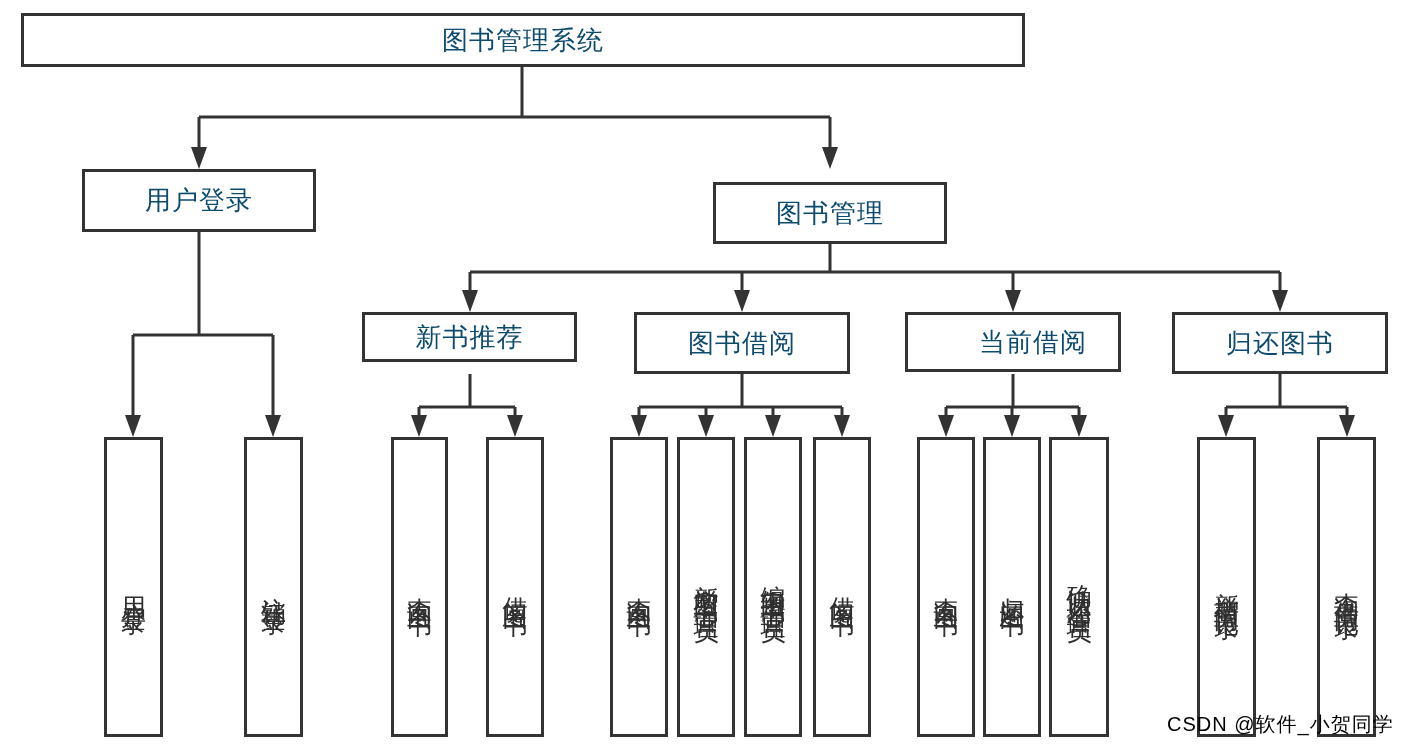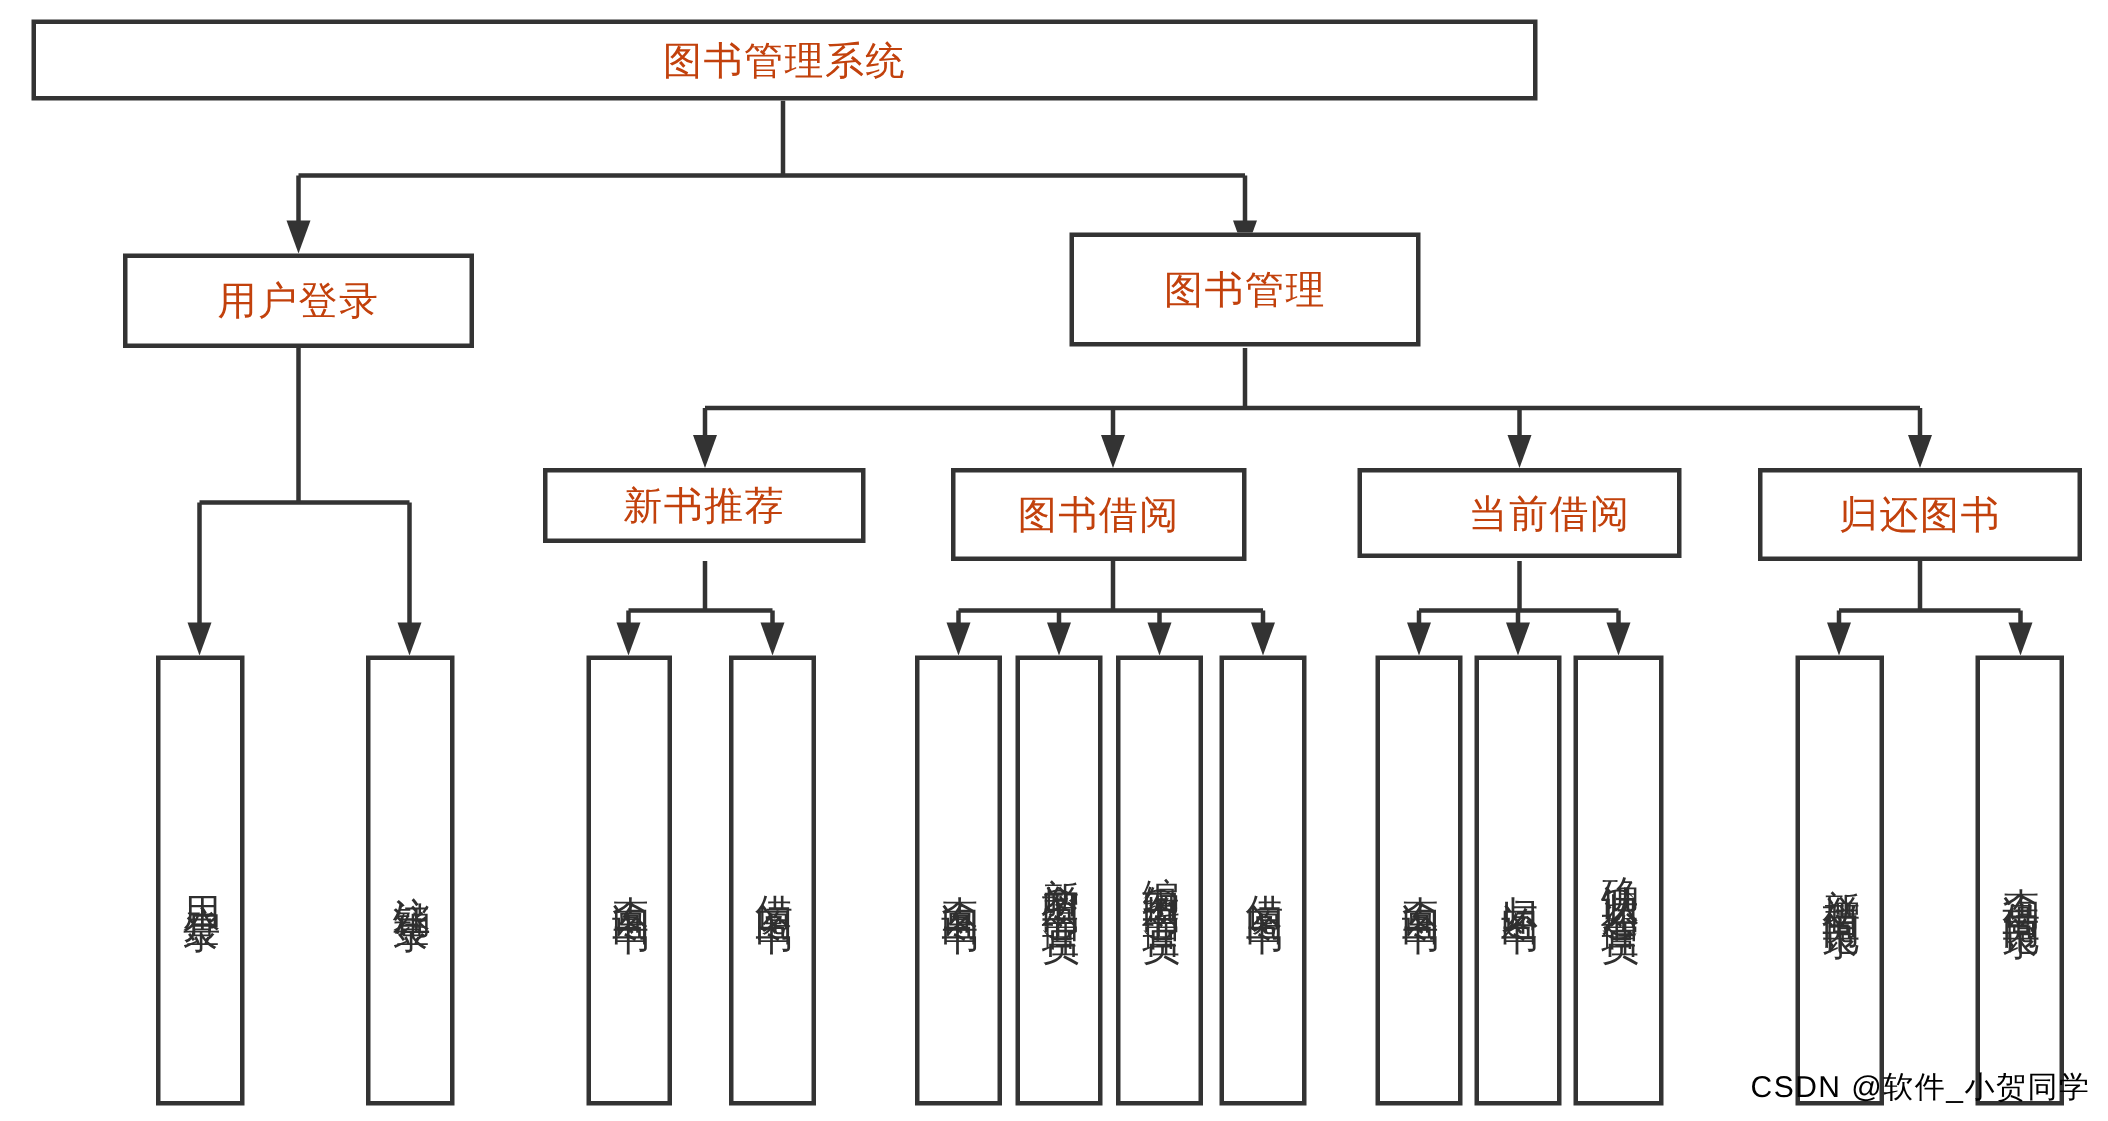--- a/index.html
+++ b/index.html
@@ -13,21 +13,21 @@
   .connectors{position:absolute;left:0;top:0;z-index:1;}
   .node{
     position:absolute;
     box-sizing:border-box;
     border:3px solid #333333;
     background:#ffffff;
     display:flex;align-items:center;justify-content:center;
     z-index:2;
   }
   .hnode{
-    font-size:26px;color:#c2410c;letter-spacing:1px;
+    font-size:26px;color:#0c4a6e;letter-spacing:1px;
   }
   .leaf span{
     writing-mode:vertical-rl;
     text-orientation:mixed;
     font-size:25px;color:#2f2f2f;
     letter-spacing:5px;line-height:1;
   }
   .watermark{
     position:absolute;
     left:1167px;top:711px;
@@ -81,28 +81,28 @@
     </g>
   </svg>
 
   <div class="node hnode" style="left:21px;top:13px;width:1004px;height:54px;">
     <span>图书管理系统</span>
   </div>
 
   <div class="node hnode" style="left:82px;top:169px;width:234px;height:63px;">
     <span>用户登录</span>
   </div>
-  <div class="node hnode" style="left:713px;top:155px;width:234px;height:76px;">
+  <div class="node hnode" style="left:713px;top:182px;width:234px;height:62px;">
     <span>图书管理</span>
   </div>
 
   <div class="node hnode" style="left:362px;top:312px;width:215px;height:50px;">
     <span>新书推荐</span>
   </div>
-  <div class="node hnode" style="left:634px;top:312px;width:197px;height:62px;">
+  <div class="node hnode" style="left:634px;top:312px;width:216px;height:62px;">
     <span>图书借阅</span>
   </div>
   <div class="node hnode" style="left:905px;top:312px;width:216px;height:60px;padding-left:40px;">
     <span>当前借阅</span>
   </div>
   <div class="node hnode" style="left:1172px;top:312px;width:216px;height:62px;">
     <span>归还图书</span>
   </div>
 
   <div class="node leaf" style="left:104px;top:437px;width:59px;height:300px;">

